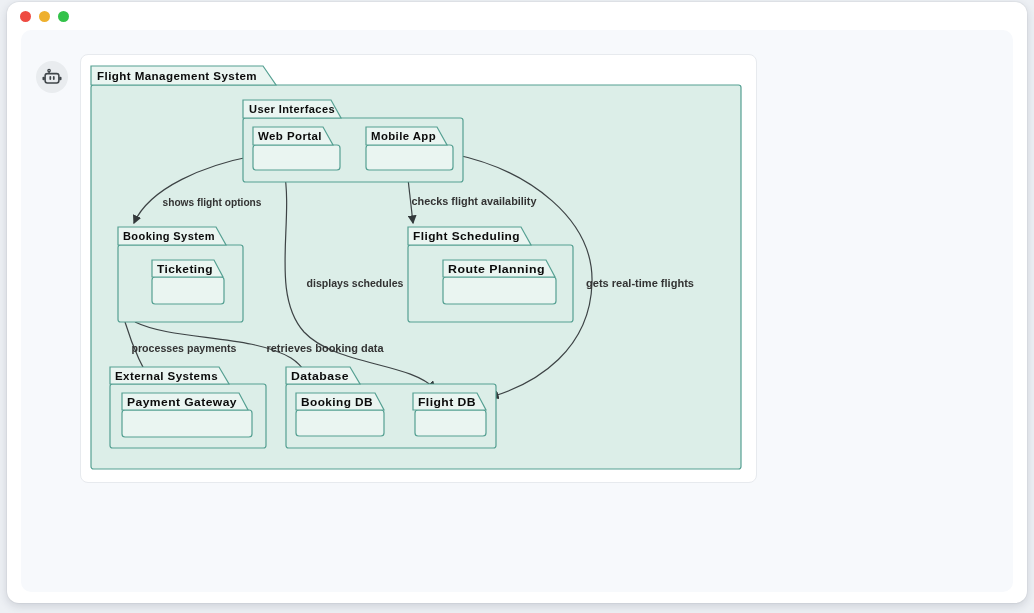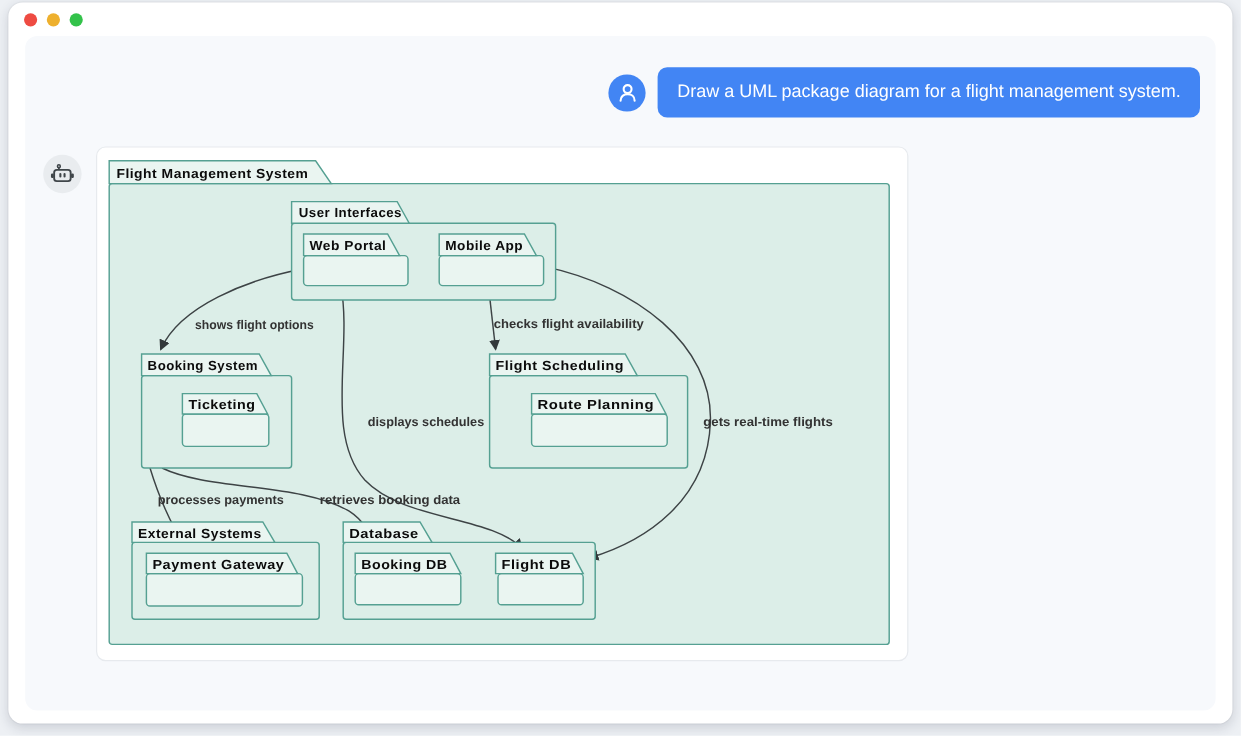--- a/index.html
+++ b/index.html
@@ -59,29 +59,20 @@
 
 <div class="window">
   <div class="titlebar">
     <span class="dot" style="background:#ee4b42"></span>
     <span class="dot" style="background:#eeb02e"></span>
     <span class="dot" style="background:#33c24a"></span>
   </div>
 
   <div class="panel">
 
-    <div class="user-row">
-      <div class="user-avatar">
-        <svg width="22" height="22" viewBox="0 0 24 24">
-          <circle cx="12" cy="9" r="3.6" fill="none" stroke="#ffffff" stroke-width="1.9"></circle>
-          <path d="M5.6,19.5 c0,-3.7 2.9,-5.9 6.4,-5.9 s6.4,2.2 6.4,5.9" fill="none" stroke="#ffffff" stroke-width="1.9" stroke-linecap="round"></path>
-        </svg>
-      </div>
-      <div class="user-bubble">Draw a UML package diagram for a flight management system.</div>
-    </div>
 
     <div class="bot-row">
       <div class="bot-avatar">
         <svg width="22" height="22" viewBox="0 0 24 24">
           <rect x="4.5" y="8.3" width="15" height="10.2" rx="2.4" fill="none" stroke="#3f4549" stroke-width="1.7"></rect>
           <rect x="1.6" y="11.6" width="2.6" height="4" rx="1.1" fill="#3f4549"></rect>
           <rect x="19.8" y="11.6" width="2.6" height="4" rx="1.1" fill="#3f4549"></rect>
           <rect x="9.2" y="11" width="1.9" height="4.2" rx="0.95" fill="#3f4549"></rect>
           <rect x="13" y="11" width="1.9" height="4.2" rx="0.95" fill="#3f4549"></rect>
           <path d="M8.8,8.3 V6.2" fill="none" stroke="#3f4549" stroke-width="1.6"></path>

